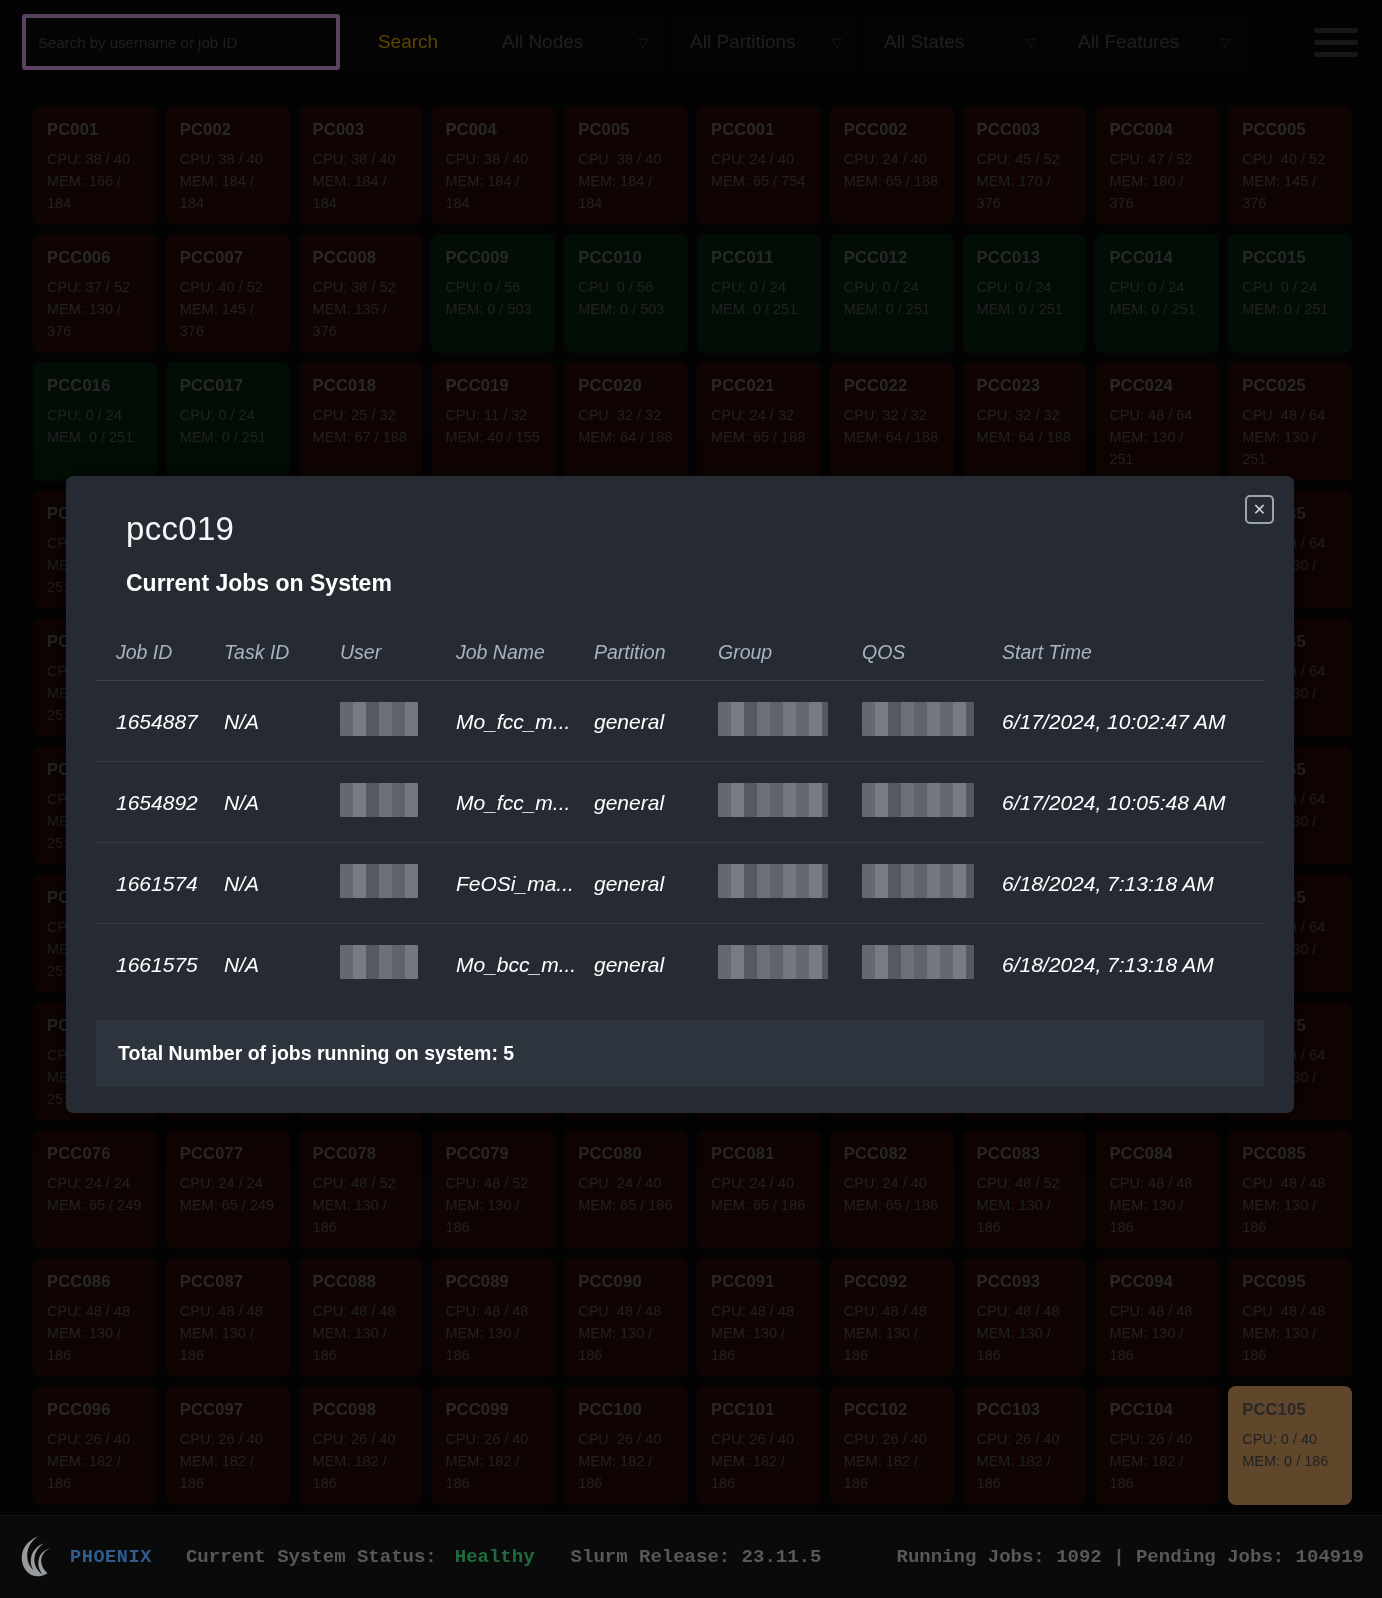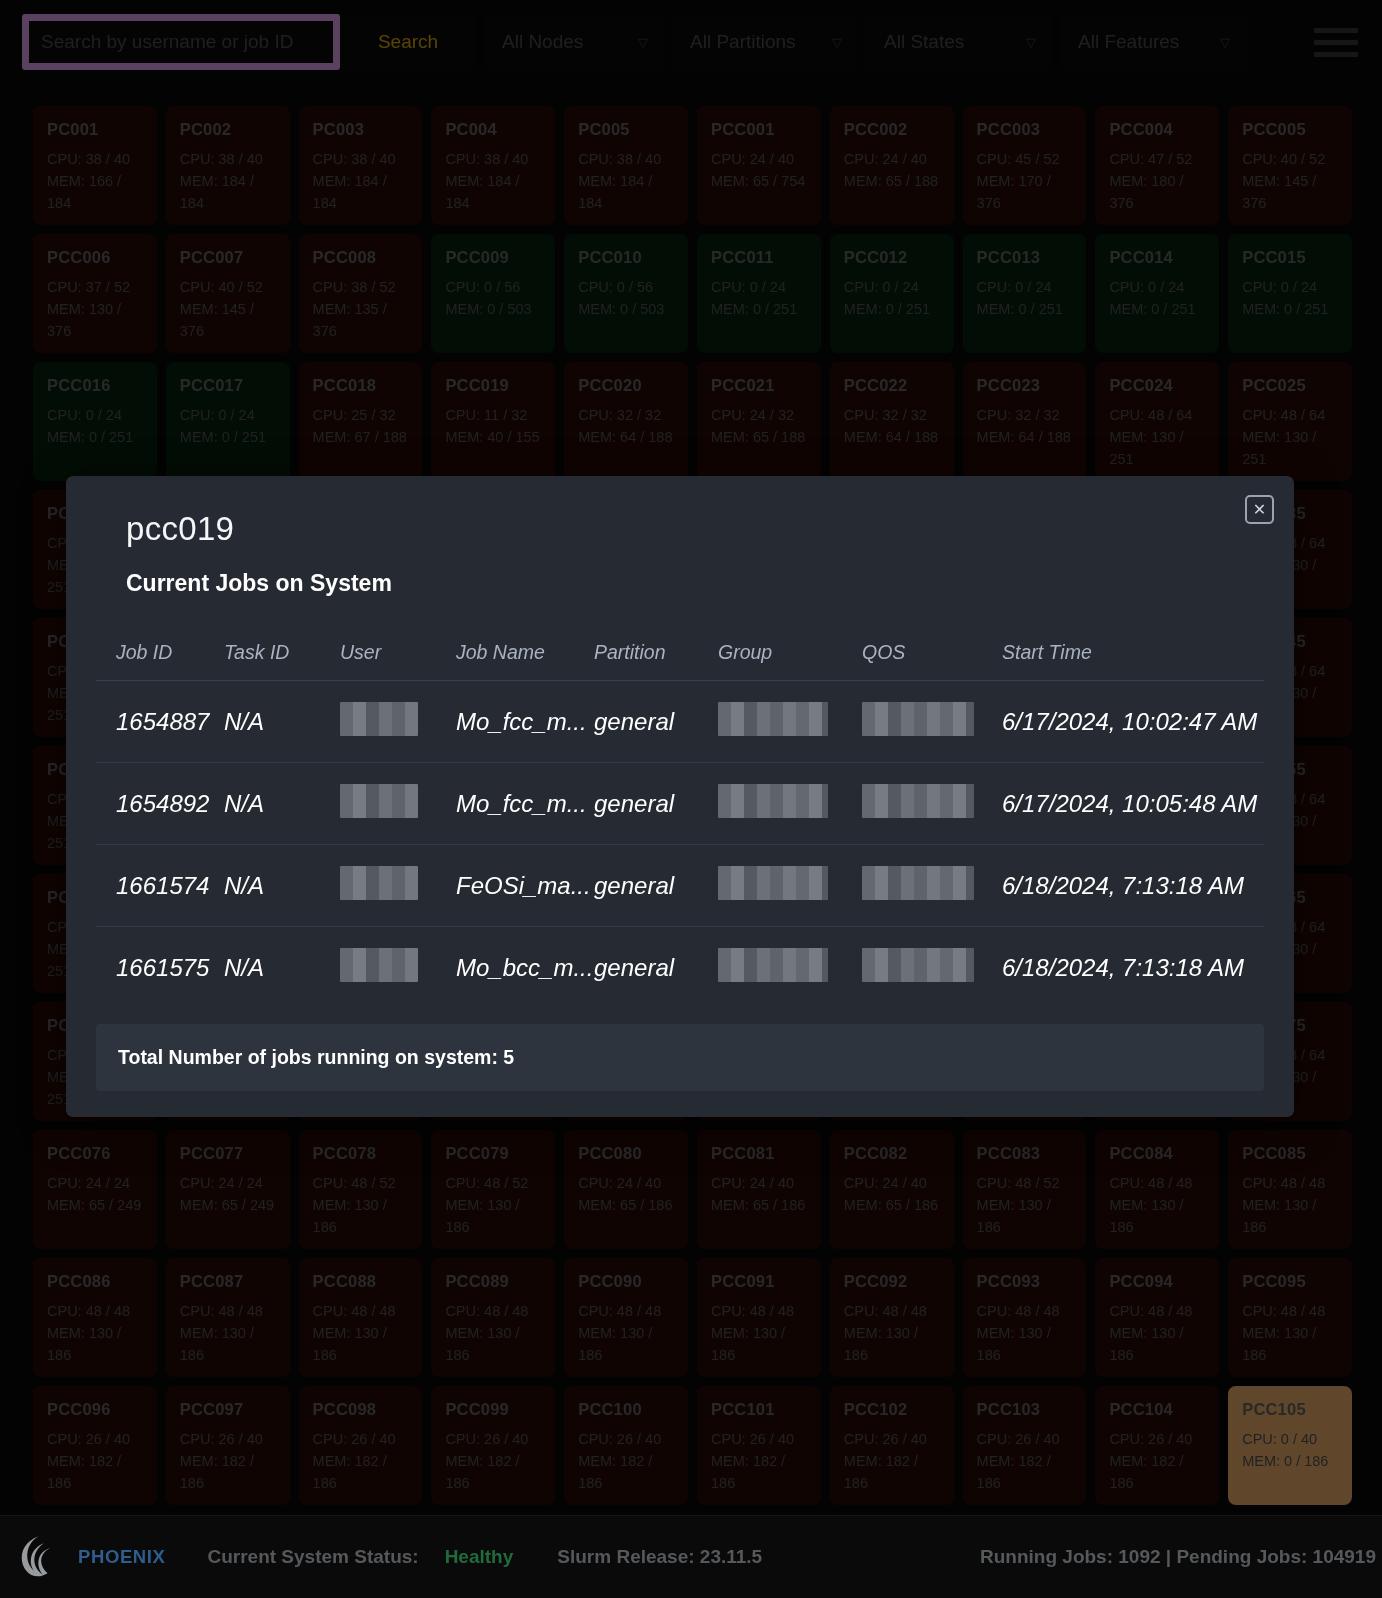--- a/index.html
+++ b/index.html
@@ -24,24 +24,24 @@
     position: relative; z-index: 5;
     height: 84px;
     display: flex; align-items: center;
     padding: 0 18px 0 22px;
     gap: 0px;
     background: #0a0a0a;
   }
   .search-input {
     width: 318px; height: 56px;
     background: #0d0d0d;
-    border: 7px solid #f0abfc;
+    border: 4px solid #f0abfc;
     border-radius: 3px;
     color: #9aa0a6;
-    font-size: 19px;
+    font-size: 15px;
     padding: 0 12px;
     font-family: "Liberation Sans", sans-serif;
     outline: none;
   }
   .search-input::placeholder { color: #4e5257; }
   .search-btn {
     width: 136px; height: 56px;
     background: #0d0d0d;
     border: none;
     color: #eab308;
@@ -104,22 +104,23 @@
     color: #585858;
   }
 
   
   .footer {
     position: absolute; left: 0; bottom: 0; z-index: 60;
     width: 1382px; height: 83px;
     background: #0a0a0a;
     border-top: 1px solid #151515;
     display: flex; align-items: center;
-    padding: 0 6px 0 14px;
-    gap: 8px;
+    padding: 0 18px 0 14px;
+    gap: 0;
+    font-family: Liberation Mono, monospace;
   }
   .phoenix-logo { width: 42px; height: 50px; flex: none; margin-right: 14px; opacity: .72; }
   .brand {
     color: #2f5d8f; font-size: 18.5px; font-weight: bold;
     letter-spacing: .6px; margin-right: 34px;
   }
   .fstat-label { color: #56595c; font-size: 19px; font-weight: bold; margin-right: 18px; }
   .fstat-value { color: #1f6b3c; font-size: 19px; font-weight: bold; margin-right: 36px; }
   .fslurm { color: #56595c; font-size: 19px; font-weight: bold; }
   .fright { margin-left: auto; color: #56595c; font-size: 19px; font-weight: bold; }
@@ -159,21 +160,21 @@
   table.jobs th {
     text-align: left;
     color: #a9b3c1;
     font-size: 19.5px;
     font-weight: normal;
     padding: 0 0 16px 0;
     border-bottom: 1px solid #39404a;
   }
   table.jobs td {
     color: #ffffff;
-    font-size: 24px;
+    font-size: 21px;
     padding: 21px 0 20px 0;
     border-bottom: 1px solid #333a44;
     vertical-align: middle;
   }
   table.jobs tr:last-child td { border-bottom: none; }
   .c-job  { width: 128px; padding-left: 20px !important; }
   .c-task { width: 116px; }
   .c-user { width: 116px; }
   .c-name { width: 138px; }
   .c-part { width: 124px; }

